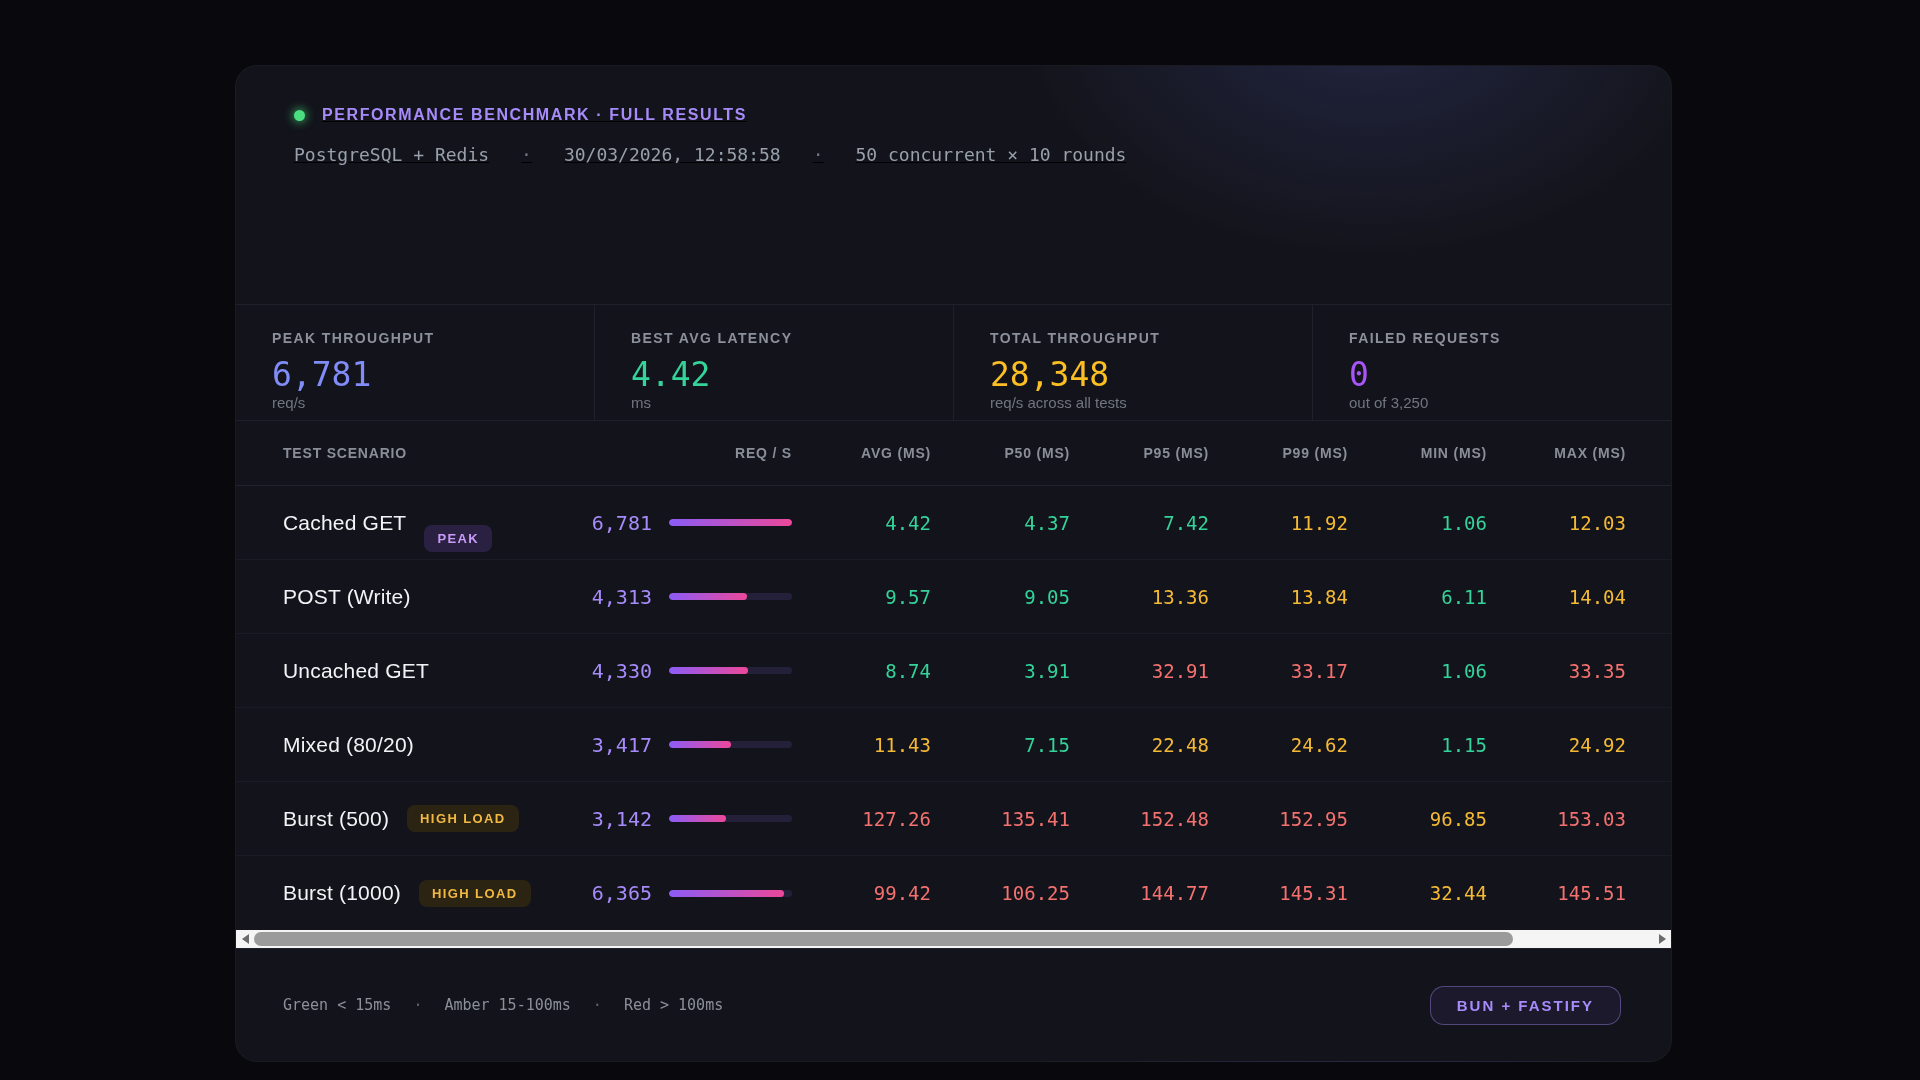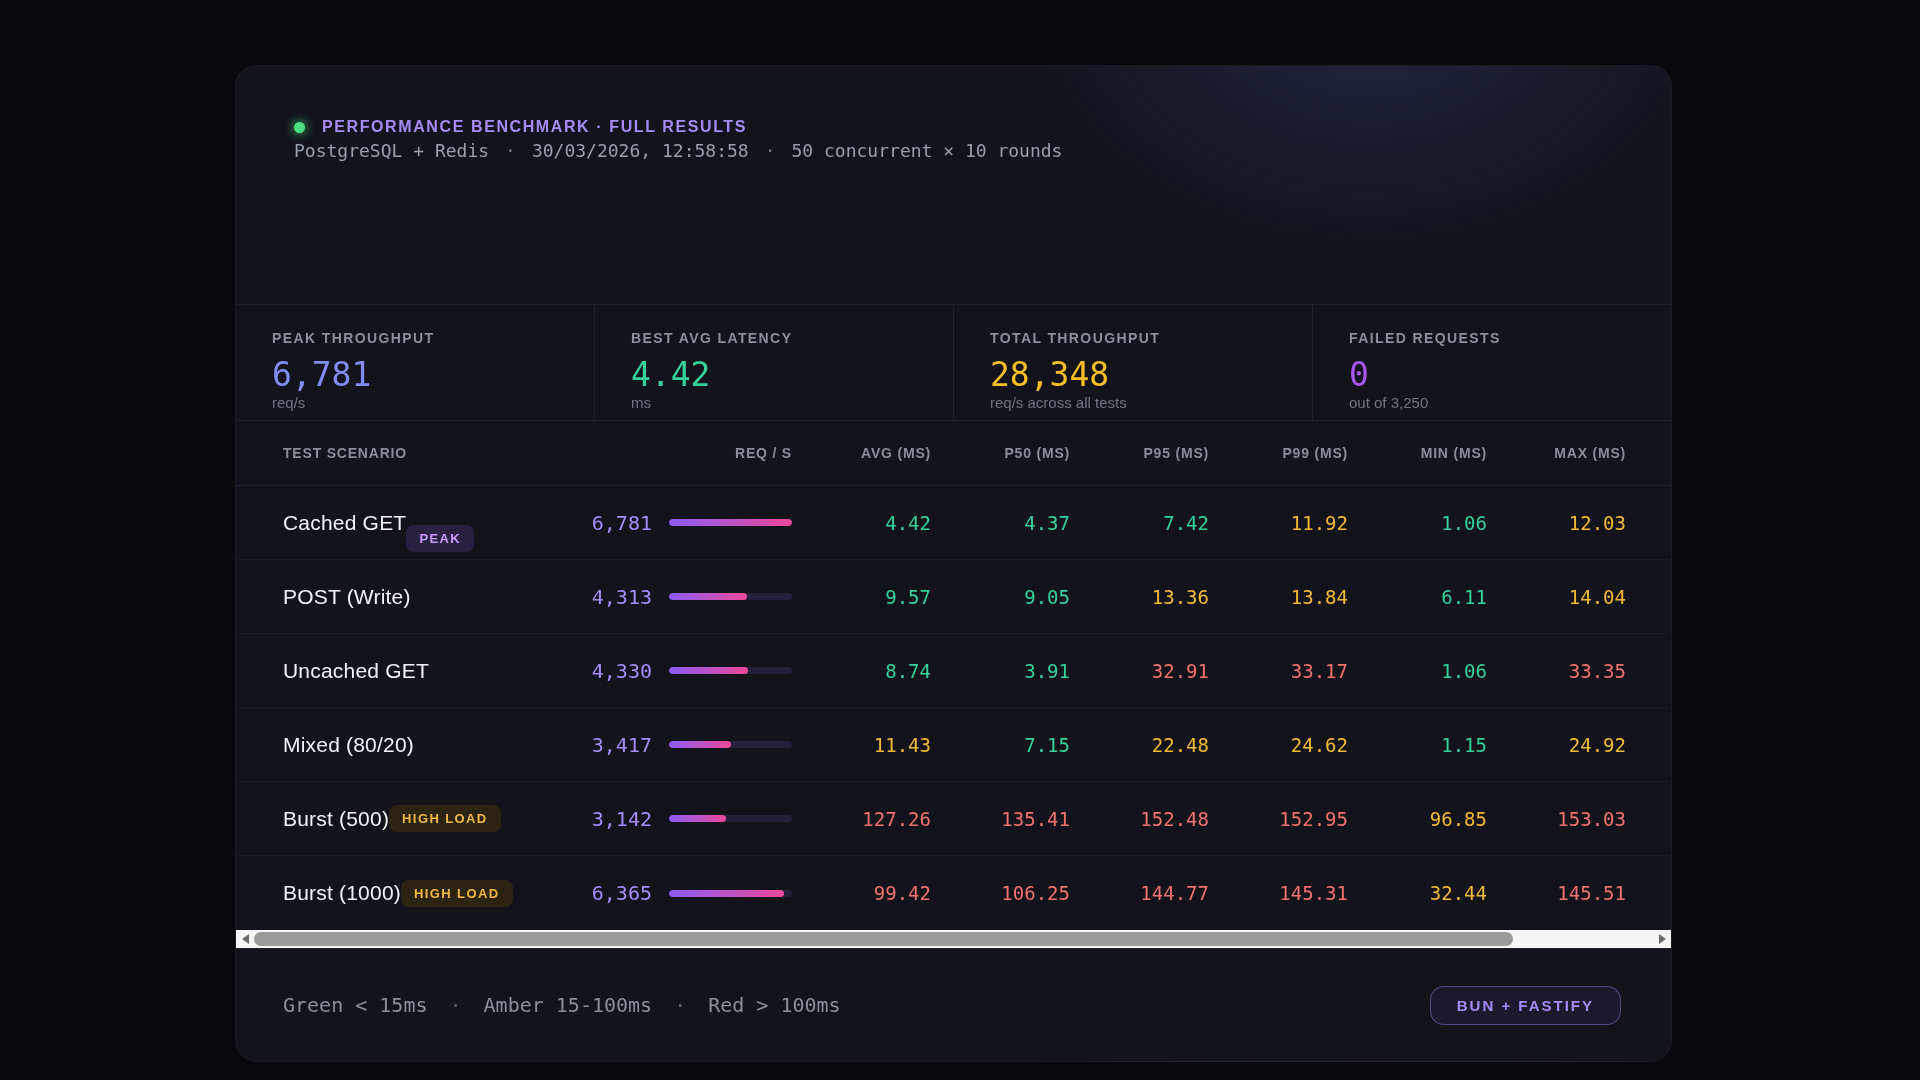--- a/index.html
+++ b/index.html
@@ -10,32 +10,32 @@
     position:absolute; left:235px; top:65px; width:1437px; height:997px;
     border-radius:22px; overflow:hidden;
     background:
       radial-gradient(560px 400px at 79% -6%, rgba(72,82,158,0.30), rgba(72,82,158,0) 62%),
       #13141b;
     border:1px solid rgba(255,255,255,0.03);
     display:flex; flex-direction:column;
   }
 
   
-  .hdr { padding:52px 56px 0 58px; height:238px; }
+  .hdr { padding:40px 56px 0 58px; height:238px;text-decoration:underline; }
   .eyebrow { display:flex; align-items:center; gap:17px; }
   .dot { width:11px; height:11px; border-radius:50%; background:var(--dot,#4ade80);
          box-shadow:0 0 9px 2px rgba(74,222,128,.55); }
   .eyebrow-text { font-size:16px; font-weight:bold; letter-spacing:1.6px; color:var(--purple,#a78bfa); }
   .title { margin-top:16px; font-family:"Liberation Serif", serif; font-weight:bold;
            font-size:47px; letter-spacing:.5px;
            background:linear-gradient(90deg, var(--title-from,#8456f0) 0%, #a26df2 45%, var(--title-to,#d094f5) 100%);
            -webkit-background-clip:text; background-clip:text; color:transparent; width:fit-content; }
   .title .it { font-style:italic; }
-  .meta { margin-top:4px; font-family:"DejaVu Sans Mono", monospace; font-size:18px; color:#99a0ab;
-          display:flex; align-items:center; gap:16px; }
+  .meta { margin-top:20px; font-family:"DejaVu Sans Mono", monospace; font-size:18px; color:#99a0ab;
+          display:flex; align-items:center; gap:32px; }
   .meta .sep { color:#6f7480; }
 
   
   .stats { height:117px; border-top:1px solid #1f202b; border-bottom:1px solid #1f202b;
            display:flex; }
   .stat { flex:1; padding:25px 30px 0 36px; }
   .stat + .stat { border-left:1px solid #1f202b; }
   .stat-label { font-size:14px; font-weight:bold; letter-spacing:1.4px; color:#8b909b; }
   .stat-value { margin-top:9px; font-family:"DejaVu Sans Mono", monospace; font-size:33px; }
   .stat-sub { font-size:15px; color:#70757f; }
@@ -45,21 +45,21 @@
            border-bottom:1px solid #222330; }
   .th { font-size:14px; font-weight:bold; letter-spacing:.8px; color:#898e98; }
   .th-scenario { flex:1; text-align:left; }
   .th-reqs { width:230px; text-align:right; }
   .th-num { width:139px; text-align:right; }
 
   .tbody { }
   .trow { height:74px; display:flex; align-items:center; padding:0 45px 0 47px;
           border-bottom:1px solid #1a1b24; }
   .trow:last-child { border-bottom:none; }
-  .col-scenario { flex:1; display:flex; align-items:center; min-width:0; }
+  .col-scenario { flex:1; display:flex; align-items:center; gap:18px; min-width:0; }
   .scenario-name { font-size:21px; color:#f2f3f6; letter-spacing:.2px; white-space:nowrap; }
   .badge { font-size:13px; font-weight:bold; letter-spacing:1.4px; padding:6px 13px; border-radius:8px; white-space:nowrap; }
   .badge-peak { background:var(--badge-peak-bg,#2a2142); color:var(--badge-peak-text,#c89bf8);margin-top:31px; }
   .badge-highload { background:var(--badge-load-bg,#2c2413); color:var(--badge-load-text,#f2b942); }
   .col-reqs { width:230px; display:flex; align-items:center; justify-content:flex-end; gap:17px; }
   .reqs-value { font-family:"DejaVu Sans Mono", monospace; font-size:20px; color:var(--purple,#a78bfa); }
   .bar-track { width:123px; height:7px; border-radius:4px; background:#252039; overflow:hidden; }
   .bar-fill { height:100%; border-radius:4px;
               background:linear-gradient(90deg, var(--bar-from,#8b5cf6), var(--bar-to,#ec4899)); }
   .cell { width:139px; text-align:right; font-family:"DejaVu Sans Mono", monospace; font-size:19px; }
@@ -71,21 +71,21 @@
   .hscroll { height:18px; background:#f5f5f5; display:flex; align-items:center; }
   .scroll-arrow { width:18px; height:18px; display:flex; align-items:center; justify-content:center; flex:none; cursor:pointer; }
   .tri-left  { width:0; height:0; border-top:5px solid transparent; border-bottom:5px solid transparent; border-right:7px solid #6b6b6b; }
   .tri-right { width:0; height:0; border-top:5px solid transparent; border-bottom:5px solid transparent; border-left:7px solid #6b6b6b; }
   .scroll-track { flex:1; height:100%; position:relative; }
   .scroll-thumb { position:absolute; left:0; top:2px; height:14px; border-radius:7px; background:#9b9b9b; }
 
   
   .footer { flex:1; border-top:1px solid #1f202b; display:flex; align-items:center;
             justify-content:space-between; padding:0 50px 0 47px; }
-  .legend { font-family:"DejaVu Sans Mono", monospace; font-size:20px; color:#8a8f99;
+  .legend { font-family:"DejaVu Sans Mono", monospace; font-size:15px; color:#8a8f99;
             display:flex; align-items:center; gap:22px; }
   .legend .sep { color:#5d626c; }
   .footer-btn { font-family:"Liberation Sans", sans-serif; font-size:15px; font-weight:bold;
                 letter-spacing:2px; color:var(--purple,#a78bfa);
                 background:rgba(124,92,246,0.08); border:1px solid rgba(167,139,250,0.40);
                 border-radius:14px; padding:10px 26px; cursor:pointer; }
 </style>
 </head>
 <body>
 

